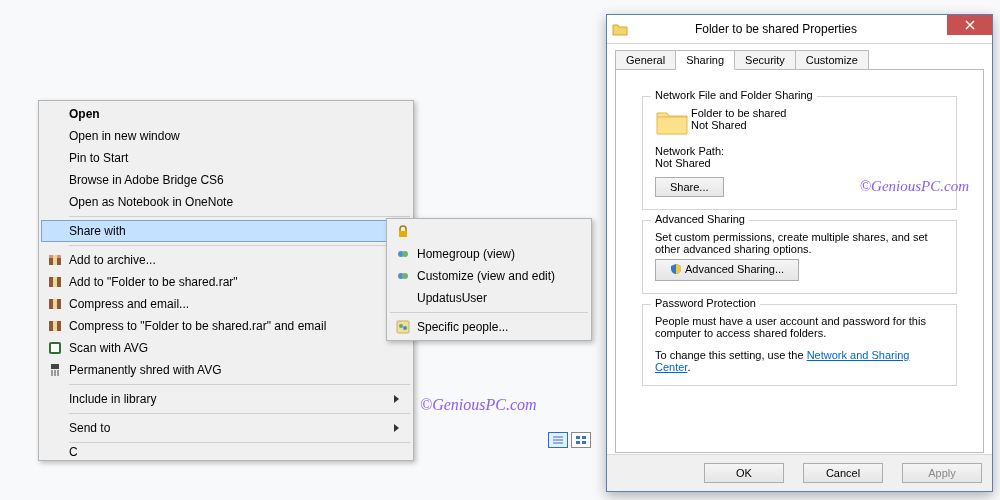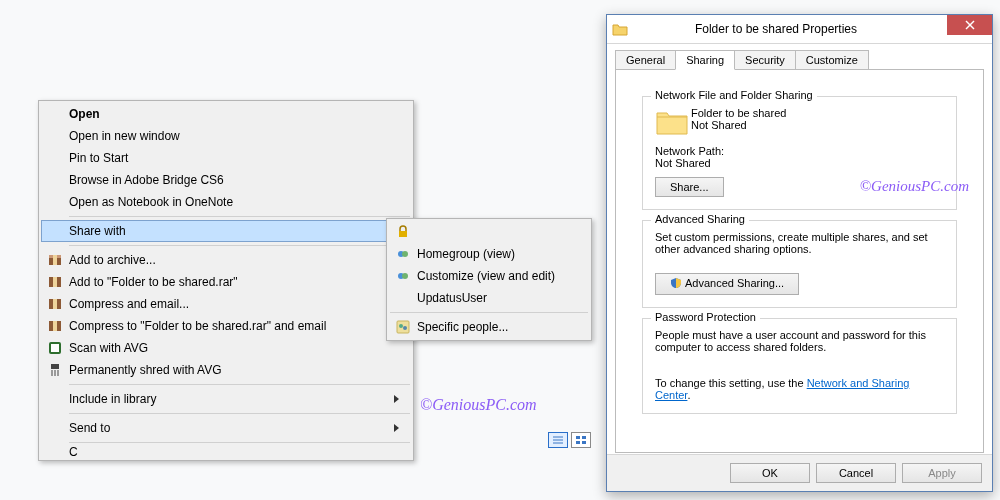--- a/index.html
+++ b/index.html
@@ -157,21 +157,21 @@
     border:1px solid #adadad;
     background: linear-gradient(#f5f5f5,#e5e5e5);
     padding: 3px 14px;
     font-size:11px;
     cursor:default;
   }
   .btn.disabled { color:#888; }
   .dlg-buttons {
     display:flex;
     justify-content:flex-end;
-    gap:6px;
+    gap:19px;
     padding: 8px 10px;
     border-top:1px solid #d7d7d7;
     background:#f0f0f0;
   }
   .link { color:#0066cc; text-decoration:underline; cursor:pointer; }
 
   .watermark {
     position:absolute;
     color:#8b5cf6;
     font-style:italic;
@@ -411,34 +411,34 @@
         <div>Network Path:</div>
         <div>Not Shared</div>
       </div>
       <div style="margin-top:8px;">
         <span class="btn">Share...</span>
       </div>
     </div>
 
     <div class="group">
       <span class="group-title">Advanced Sharing</span>
-      <div style="margin-bottom:18px;">Set custom permissions, create multiple shares, and set other advanced sharing options.</div>
+      <div style="margin-bottom:4px;">Set custom permissions, create multiple shares, and set other advanced sharing options.</div>
       <span class="btn">
         <span style="vertical-align:-2px; margin-right:3px; display:inline-block;">
           <svg width="12" height="12">
               <path d="M6 1 L11 3 V6 C11 9 8 11 6 11 C4 11 1 9 1 6 V3 Z" fill="#3a76c4"></path>
               <path d="M6 1 L11 3 V6 C11 9 8 11 6 11 Z" fill="#f5c542"></path>
             </svg>
         </span><span>Advanced Sharing...</span>
       </span>
     </div>
 
     <div class="group" style="margin-bottom:0;">
       <span class="group-title">Password Protection</span>
-      <div style="margin-bottom:24px;">People must have a user account and password for this computer to access shared folders.</div>
+      <div style="margin-bottom:10px;">People must have a user account and password for this computer to access shared folders.</div>
       <div>
         <span>To change this setting, use the </span><span class="link">Network and Sharing Center</span><span>.</span>
       </div>
     </div>
 
     <div class="watermark" style="right:14px; top:108px; font-size:15px;">©GeniousPC.com</div>
   </div>
 
   <div class="dlg-buttons">
     <span class="btn" style="min-width:50px;text-align:center;">OK</span>

